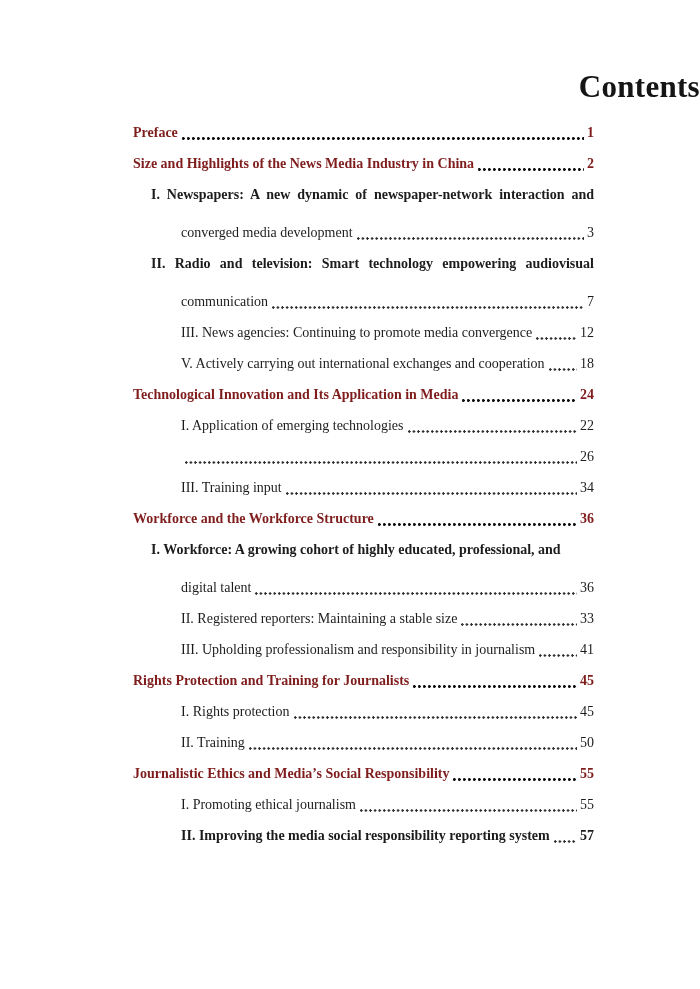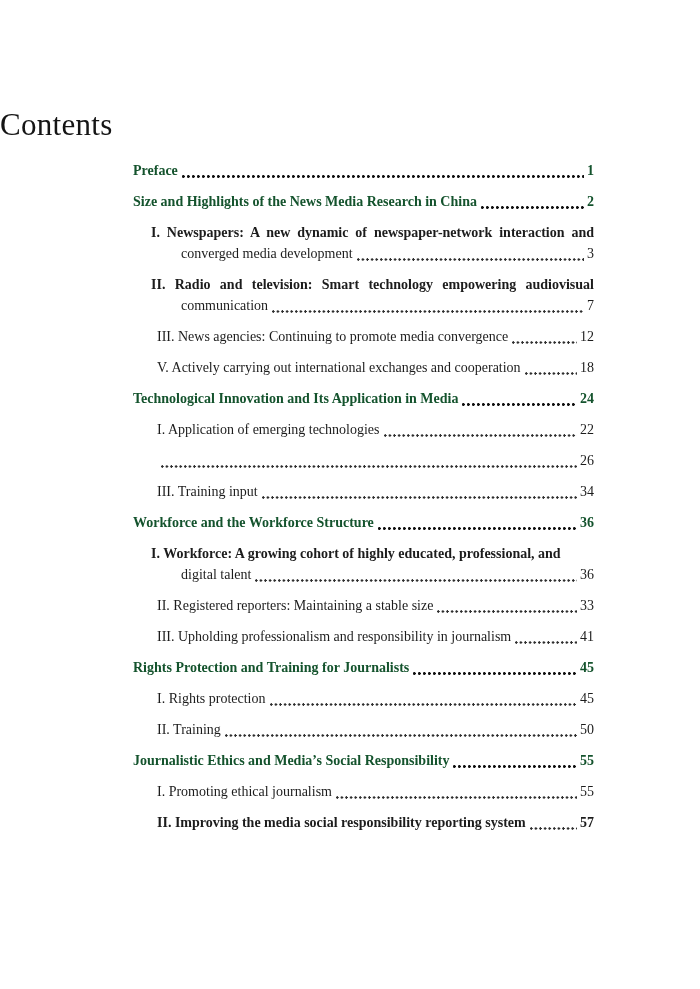--- a/index.html
+++ b/index.html
@@ -8,39 +8,39 @@
     height: 989px;
     background: #ffffff;
     font-family: "Liberation Serif", "DejaVu Serif", serif;
     color: #1c1c1c;
     overflow: hidden;
     position: relative;
     box-sizing: border-box;
   }
   .title {
     margin: 0;
-    padding-top: 107px;
-    text-align: left;
+    padding-top: 69px;
+    text-align: right;
     font-size: 31px;
-    font-weight: 400;
+    font-weight: 700;
     line-height: 36px;
     letter-spacing: 0.3px;
     color: #151515;
   }
   .toc {
     margin: 17px 106px 0 133px; 
     font-size: 14px;
     line-height: 21px;
   }
   .entry { margin-bottom: 10px; }
   .entry:last-child { margin-bottom: 0; font-weight: bold; }
   .row { display: flex; align-items: baseline; }
-  .entry.chapter { font-weight: 700; color: #14532d; }
-  .entry.sub .row { margin-left: 24px; }   
-  .entry.sub .line2 { margin-left: 48px; } 
+  .entry.chapter { font-weight: 700; color: #7f1d1d; }
+  .entry.sub .row { margin-left: 48px; }   
+  .entry.sub .line2 { margin-left: 48px; margin-top: 17px; } 
   .line1 { margin-left: 18px; font-weight: bold; }
   .line1.justify { text-align: justify; text-align-last: justify; }
   .txt { white-space: nowrap; }
   .leader {
     flex: 1 1 auto;
     min-width: 8px;
     align-self: flex-end;
     height: 3px;
     margin: 0 3px 3px 4px;
     background-image: radial-gradient(circle at 1.3px 1.5px, #2e2e2e 1.02px, rgba(0,0,0,0) 1.42px);
@@ -61,21 +61,21 @@
   <div class="toc" id="toc">
       <div class="entry chapter">
         <div class="row">
           <span class="txt">Preface</span>
           <span class="leader"></span>
           <span class="pg">1</span>
         </div>
       </div>
       <div class="entry chapter">
         <div class="row">
-          <span class="txt">Size and Highlights of the News Media Research in China</span>
+          <span class="txt">Size and Highlights of the News Media Industry in China</span>
           <span class="leader"></span>
           <span class="pg">2</span>
         </div>
       </div>
       <div class="entry sub">
         <div class="line1 justify">I. Newspapers: A new dynamic of newspaper-network interaction and</div>
         <div class="row line2">
           <span class="txt">converged media development</span>
           <span class="leader"></span>
           <span class="pg">3</span>

